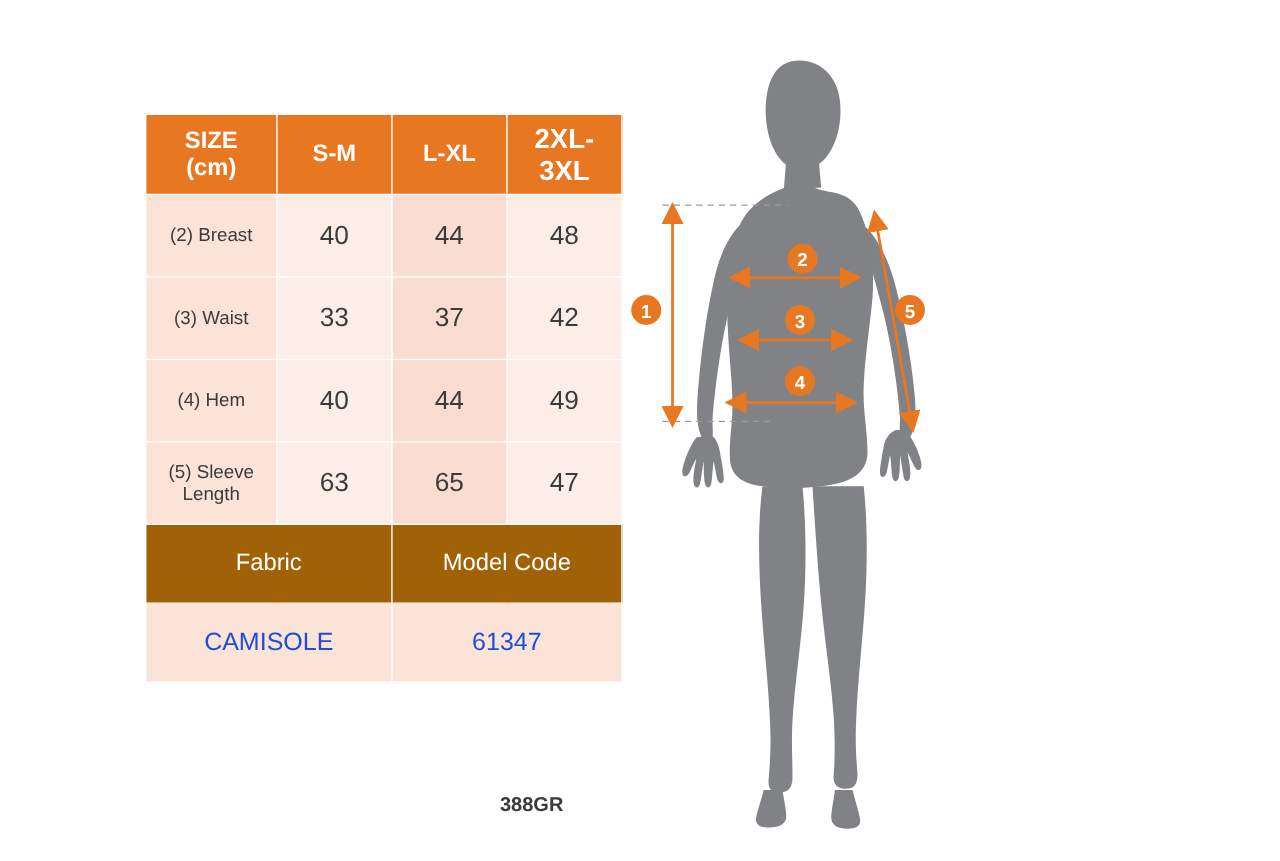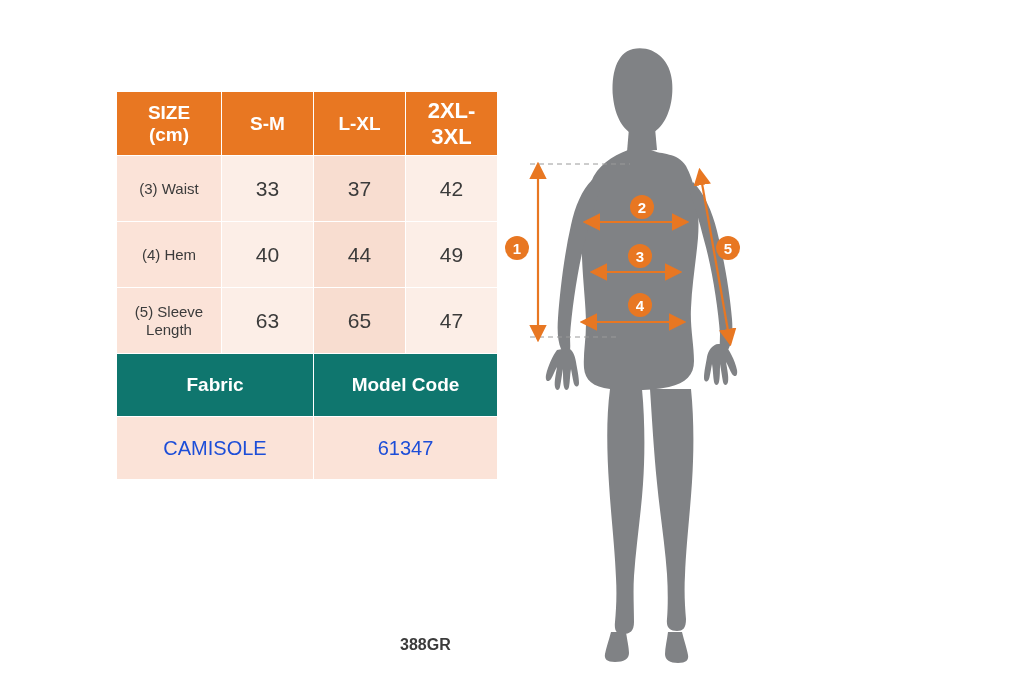--- a/index.html
+++ b/index.html
@@ -58,23 +58,23 @@
   .row-value {
     background: #FCEEE7;
     color: #3b3b3b;
     font-size: 21px;
     height: 65px;
   }
   .row-value.alt {
     background: #F8DDD0;
   }
   .footer-hdr {
-    background: #0f766e;
+    background: #a16207;
     color: #ffffff;
-    font-weight: bold;
+    font-weight: normal;
     font-size: 19px;
     height: 62px;
   }
   .footer-val {
     background: #FBE3D8;
     color: #1d4ed8;
     font-size: 20px;
     height: 62px;
   }
   
@@ -120,20 +120,26 @@
         </th>
         <th class="hdr-cell" style="width:91px;">S-M</th>
         <th class="hdr-cell" style="width:91px;">L-XL</th>
         <th class="hdr-cell small" style="width:91px;">
           <div>2XL-</div>
           <div>3XL</div>
         </th>
       </tr>
 
 
+      <tr>
+        <td class="row-label">(2) Breast</td>
+        <td class="row-value">40</td>
+        <td class="row-value alt">44</td>
+        <td class="row-value">48</td>
+      </tr>
 
       <tr>
         <td class="row-label">(3) Waist</td>
         <td class="row-value">33</td>
         <td class="row-value alt">37</td>
         <td class="row-value">42</td>
       </tr>
 
       <tr>
         <td class="row-label">(4) Hem</td>

